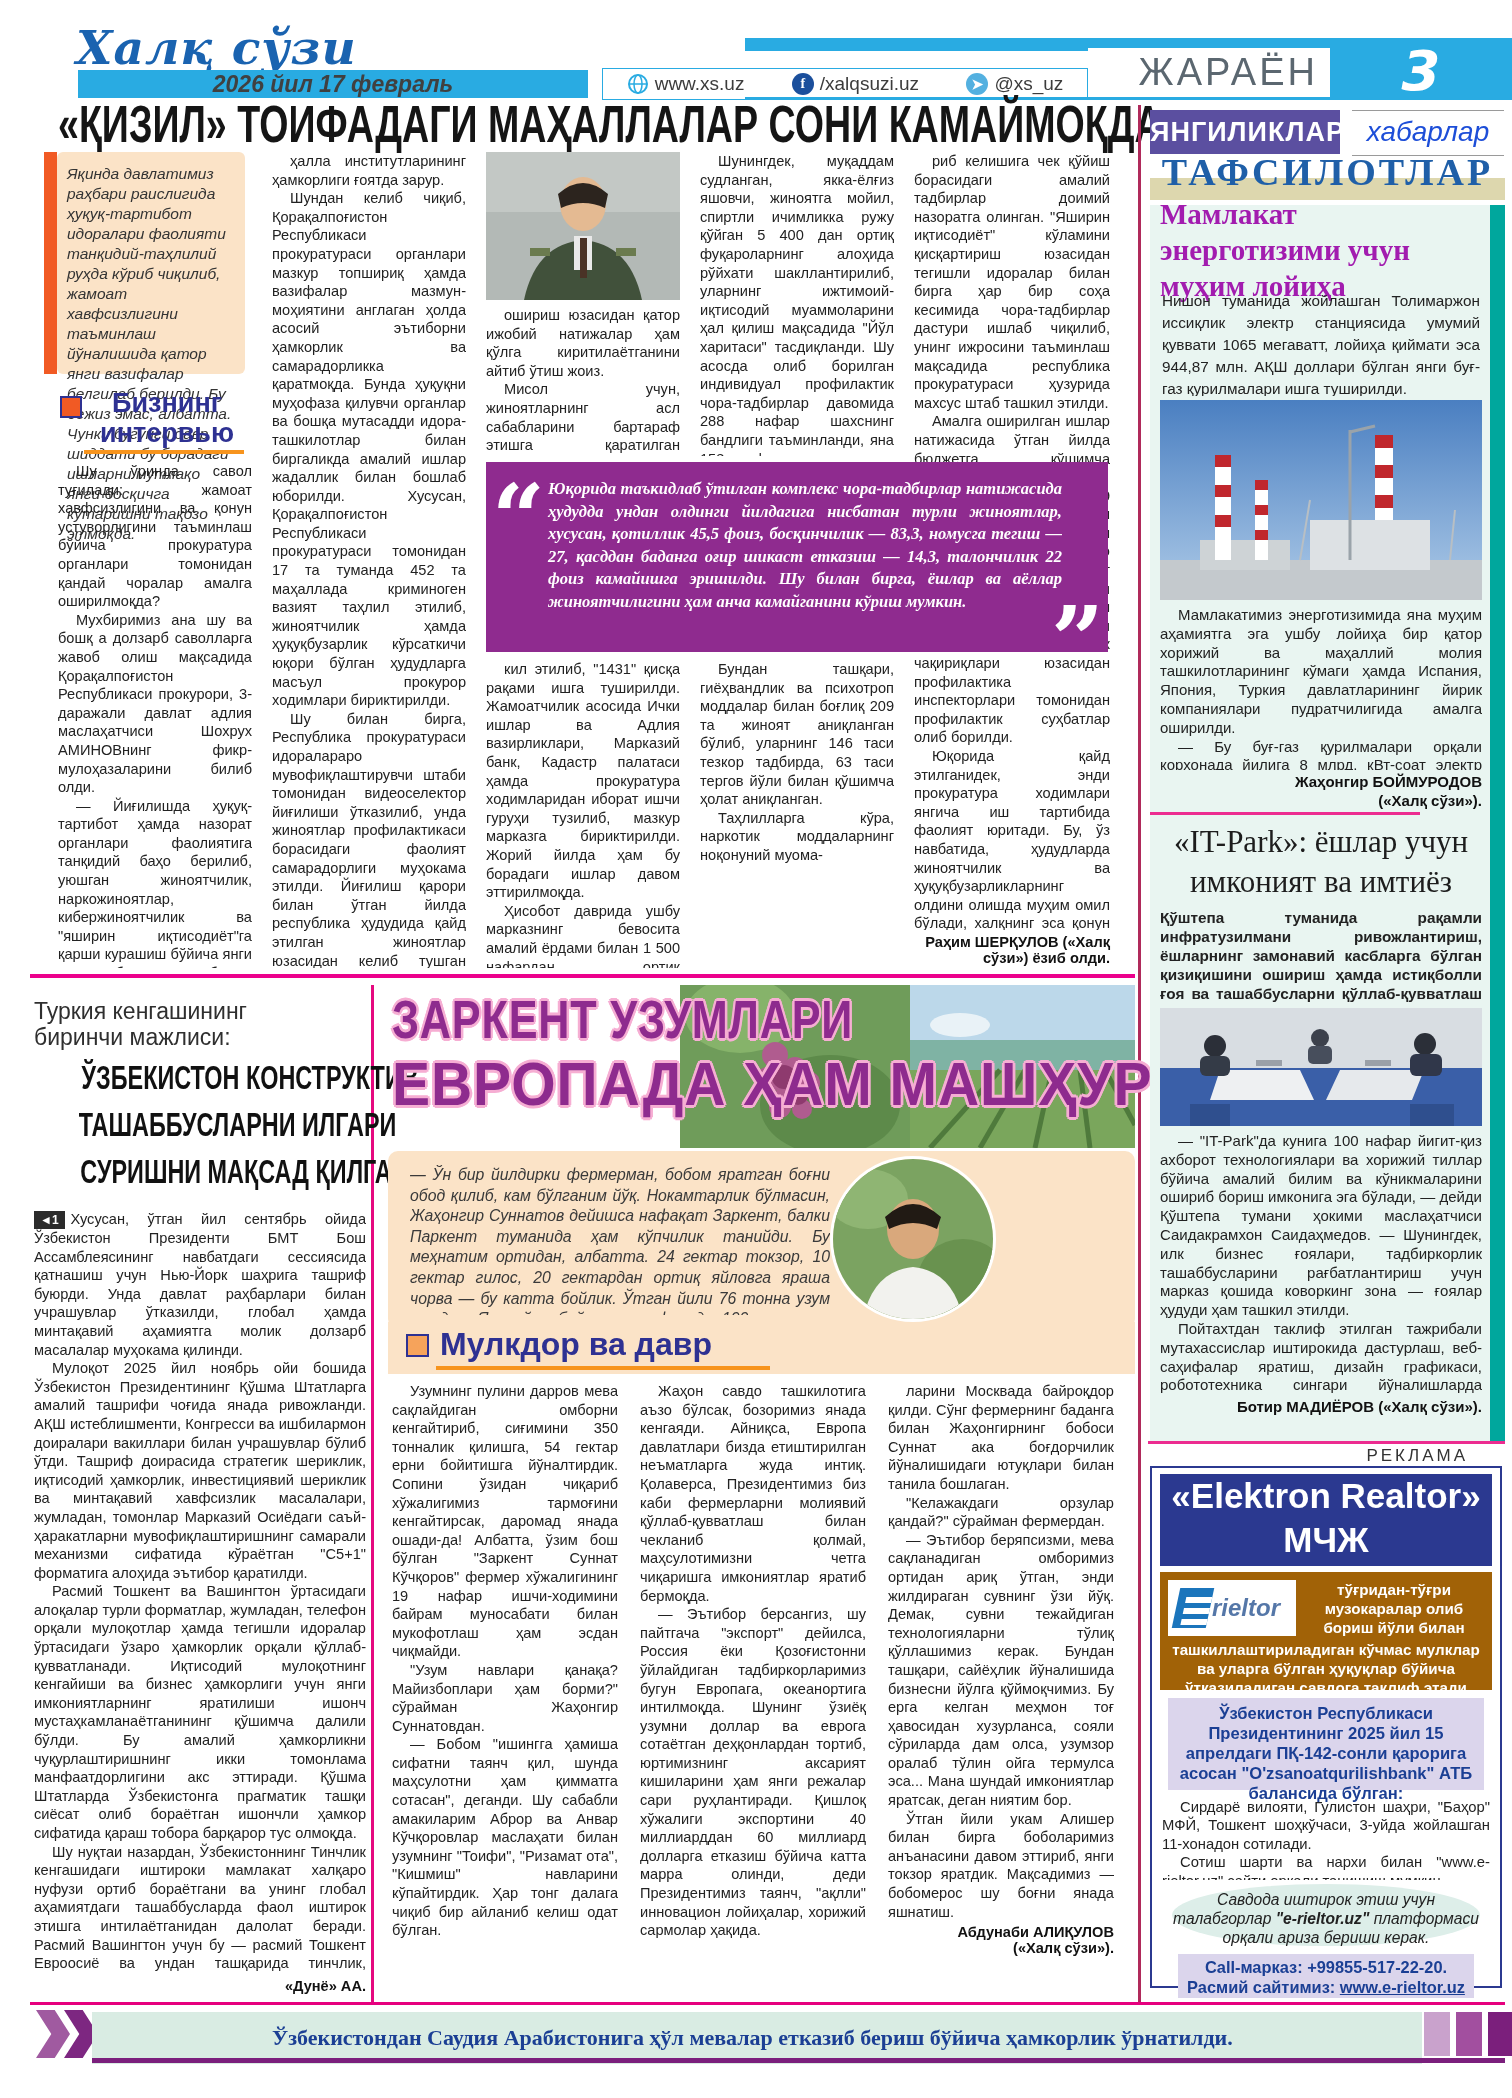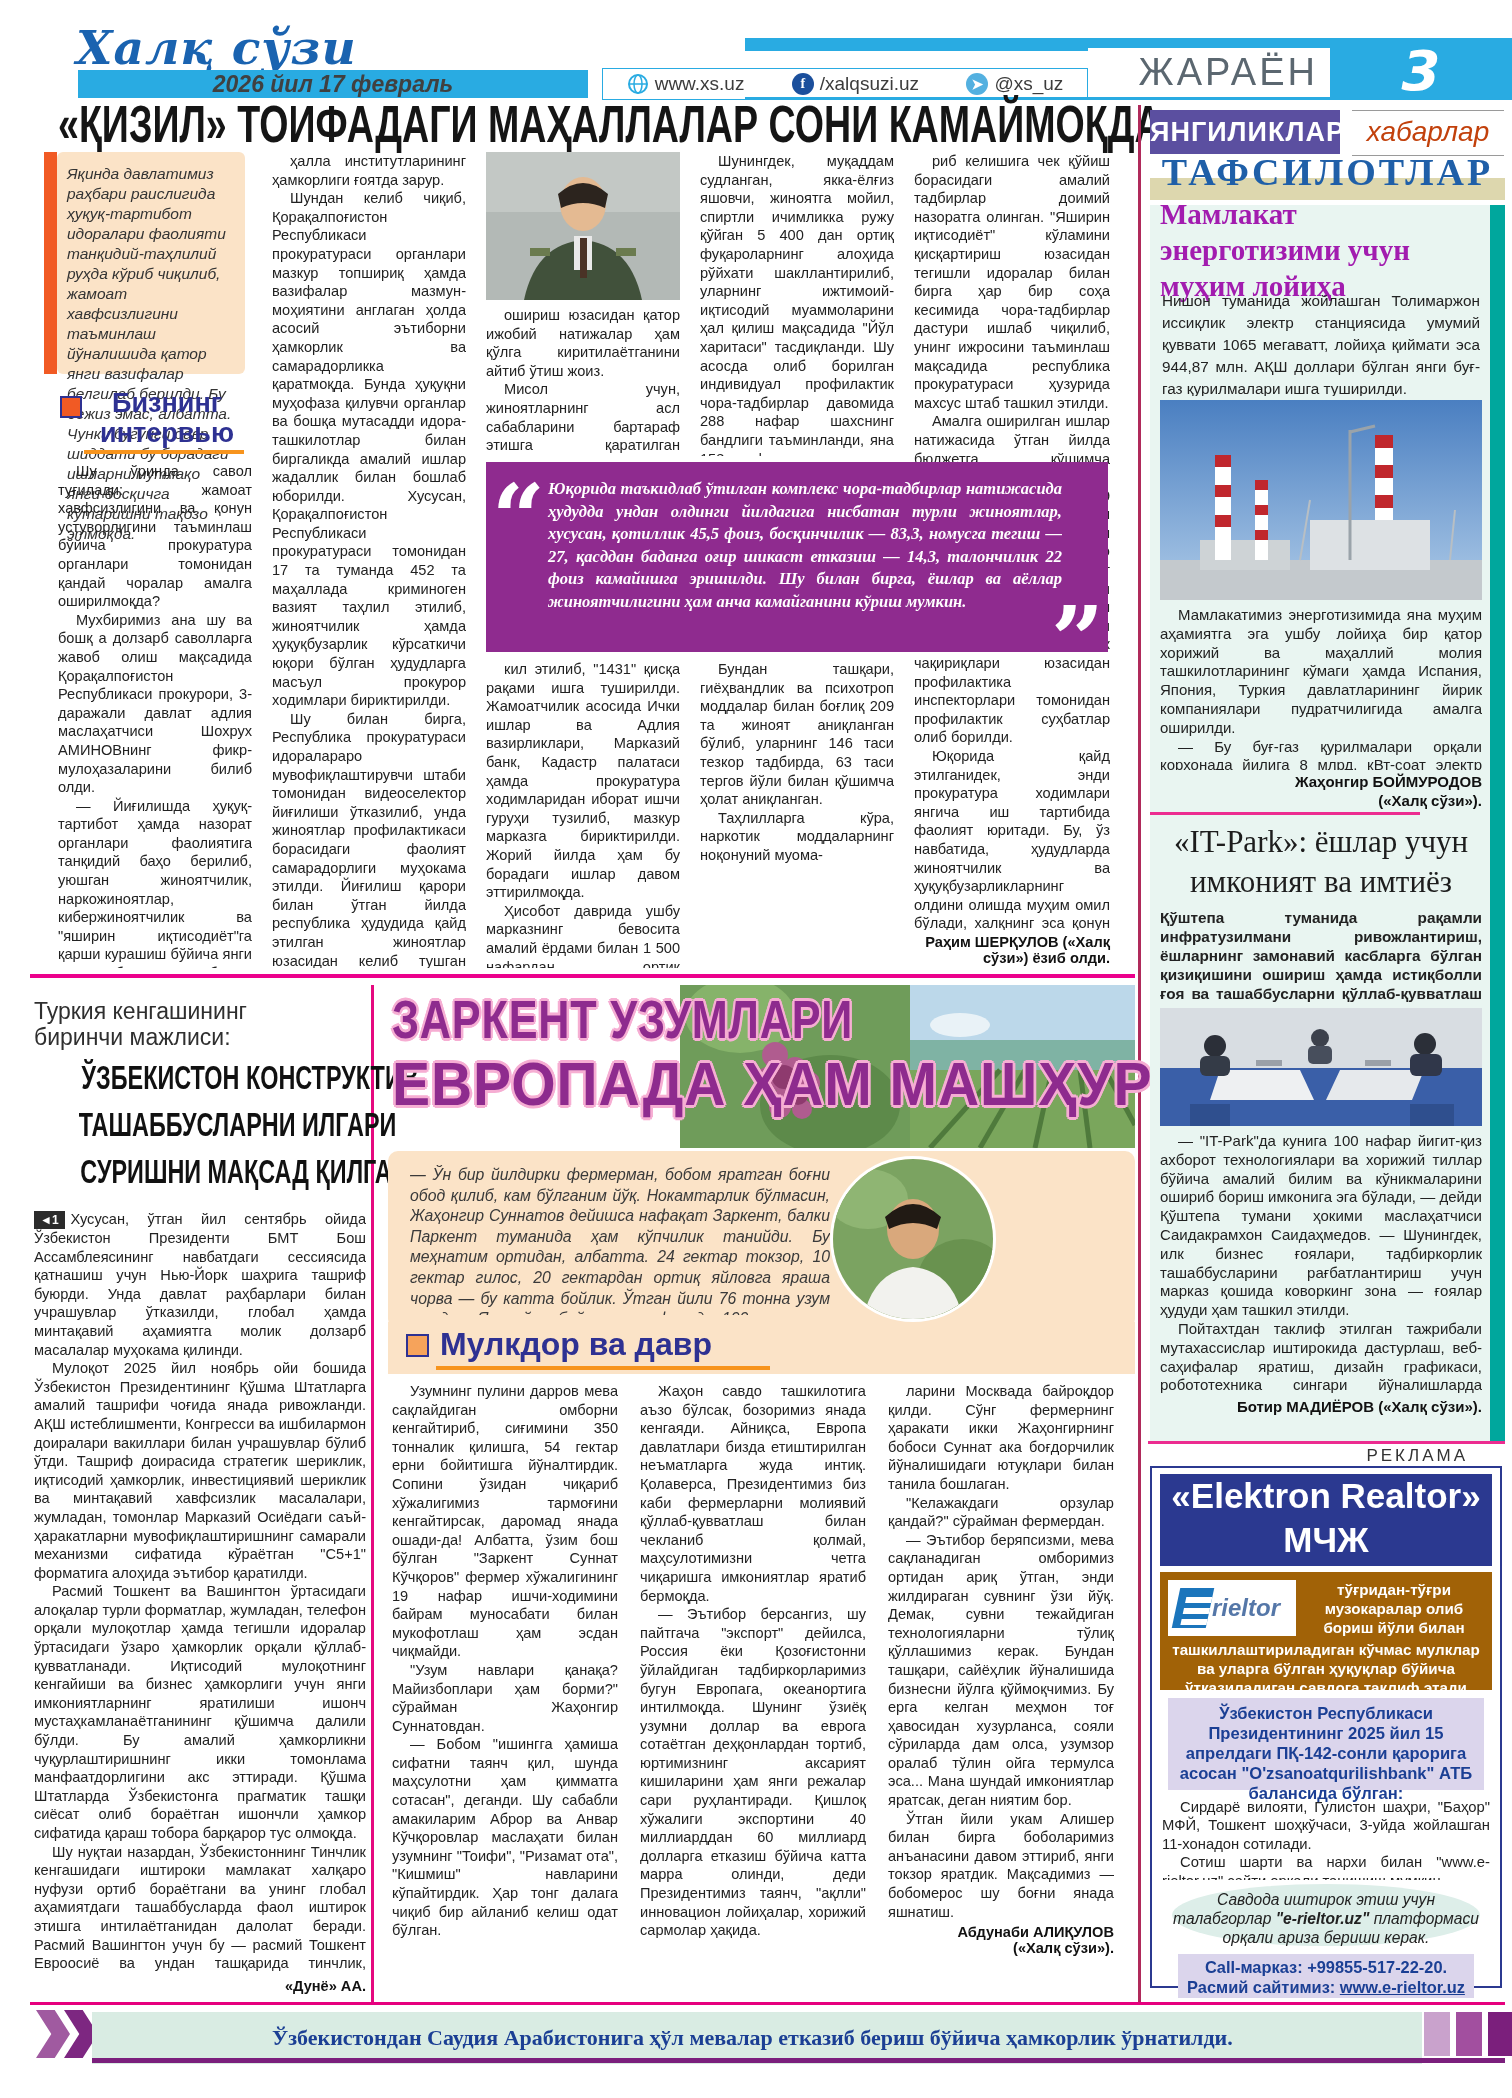--- a/index.html
+++ b/index.html
@@ -73,21 +73,21 @@
   #grape-strip{left:388px;top:1322px;width:747px;height:52px;background:#fbe3c7;}
   #gsq{left:406px;top:1334px;width:19px;height:19px;background:#f6a35b;border:2px solid #2e3192;}
   #glabel{left:440px;top:1326px;font-size:32px;font-weight:bold;color:#2e3192;}
   #gline{left:436px;top:1366px;width:334px;height:4px;background:#f7941d;}
   #g1{left:392px;top:1382px;width:226px;height:578px;}
   #g2{left:640px;top:1382px;width:226px;height:578px;}
   #g3{left:888px;top:1382px;width:226px;height:536px;}
   #grape-byline{left:888px;top:1924px;width:226px;text-align:right;font-weight:bold;font-size:14.6px;color:#111;background:#fff;}
   
   #news-box{left:1150px;top:110px;width:190px;height:44px;background:#5b4fa0;color:#fff;font-weight:bold;font-size:27px;text-align:center;line-height:44px;letter-spacing:1px;}
-  #news-sub{left:1352px;top:110px;width:152px;height:44px;border-top:1px solid #9a9a9a;border-bottom:1px solid #9a9a9a;text-align:center;font-style:italic;font-size:28px;line-height:42px;color:#c2410c;}
+  #news-sub{left:1352px;top:110px;width:152px;height:44px;border-top:1px solid #9a9a9a;border-bottom:1px solid #9a9a9a;text-align:center;font-style:italic;font-size:28px;line-height:42px;color:#1d4ed8;}
   #details-bar{left:1150px;top:178px;width:355px;height:22px;background:#ddd7ae;}
   #details-label{left:1150px;top:150px;width:355px;text-align:center;font-family:"Liberation Serif",serif;font-weight:bold;font-size:38px;color:#1f5fa8;letter-spacing:3px;}
   #mint{left:1150px;top:205px;width:340px;height:1238px;background:#e9f5f1;}
   #tealbar{left:1490px;top:205px;width:15px;height:1238px;background:#00a79d;}
   #en-title{left:1160px;top:196px;width:322px;font-family:"Liberation Serif",serif;font-weight:bold;font-size:29px;line-height:36px;color:#a21caf;}
   #en-lead{left:1162px;top:290px;width:318px;font-size:15.3px;line-height:22px;color:#222;text-align:justify;height:106px;overflow:hidden;}
   #en-photo{left:1160px;top:400px;width:322px;height:200px;}
   #en-body{left:1160px;top:606px;width:322px;height:164px;font-size:15px;line-height:18.8px;}
   #en-byline{left:1160px;top:772px;width:322px;text-align:right;font-weight:bold;font-size:15px;color:#111;line-height:19px;}
   #sb-div1{left:1150px;top:812px;width:270px;height:3px;background:#ec2c90;}
@@ -286,21 +286,21 @@
   <div class="abs txt" id="g1">
       <p>Узумнинг пулини дарров мева сақлайдиган омборни кенгайтириб, сиғимини 350 тонналик қилишга, 54 гектар ерни бойитишга йўналтирдик. Сопини ўзидан чиқариб хўжалигимиз тармоғини кенгайтирсак, даромад янада ошади-да! Албатта, ўзим бош бўлган "Заркент Суннат Кўчқоров" фермер хўжалигининг 19 нафар ишчи-ходимини байрам муносабати билан мукофотлаш ҳам эсдан чиқмайди.</p>
       <p>"Узум навлари қанақа? Майизбоплари ҳам борми?" сўрайман Жаҳонгир Суннатовдан.</p>
       <p>— Бобом "ишингга ҳамиша сифатни таянч қил, шунда маҳсулотни ҳам қимматга сотасан", деганди. Шу сабабли амакиларим Аброр ва Анвар Кўчқоровлар маслаҳати билан узумнинг "Тоифи", "Ризамат ота", "Кишмиш" навларини кўпайтирдик. Ҳар тонг далага чиқиб бир айланиб келиш одат бўлган.</p>
     </div>
   <div class="abs txt" id="g2">
       <p>Жаҳон савдо ташкилотига аъзо бўлсак, бозоримиз янада кенгаяди. Айниқса, Европа давлатлари бизда етиштирилган неъматларга жуда интиқ. Қолаверса, Президентимиз биз каби фермерларни молиявий қўллаб-қувватлаш билан чекланиб қолмай, маҳсулотимизни четга чиқаришга имкониятлар яратиб бермоқда.</p>
       <p>— Эътибор берсангиз, шу пайтгача "экспорт" дейилса, Россия ёки Қозоғистонни ўйлайдиган тадбиркорларимиз бугун Европага, океанортига интилмоқда. Шунинг ўзиёқ узумни доллар ва еврога сотаётган деҳқонлардан тортиб, юртимизнинг аксарият кишиларини ҳам янги режалар сари руҳлантиради. Қишлоқ хўжалиги экспортини 40 миллиарддан 60 миллиард долларга етказиш бўйича катта марра олинди, деди Президентимиз таянч, "ақлли" инновацион лойиҳалар, хорижий сармолар ҳақида.</p>
     </div>
   <div class="abs txt" id="g3">
-      <p>ларини Москвада байроқдор қилди. Сўнг фермернинг ҳаракати икки Жаҳонгирнинг бобоси Суннат ака боғдорчилик йўналишидаги ютуқлари билан танила бошлаган.</p>
+      <p>ларини Москвада байроқдор қилди. Сўнг фермернинг баданга билан Жаҳонгирнинг бобоси Суннат ака боғдорчилик йўналишидаги ютуқлари билан танила бошлаган.</p>
       <p>"Келажакдаги орзулар қандай?" сўрайман фермердан.</p>
       <p>— Эътибор беряпсизми, мева сақланадиган омборимиз ортидан ариқ ўтган, энди жилдираган сувнинг ўзи йўқ. Демак, сувни тежайдиган технологияларни тўлиқ қўллашимиз керак. Бундан ташқари, сайёҳлик йўналишида бизнесни йўлга қўймоқчимиз. Бу ерга келган меҳмон тоғ ҳавосидан хузурланса, сояли сўриларда дам олса, узумзор оралаб тўлин ойга термулса эса... Мана шундай имкониятлар яратсак, деган ниятим бор.</p>
       <p>Ўтган йили укам Алишер билан бирга боболаримиз анъанасини давом эттириб, янги токзор яратдик. Мақсадимиз — бобомерос шу боғни янада яшнатиш.</p>
     </div>
   <div class="abs" id="grape-byline"><span>Абдунаби АЛИҚУЛОВ</span><br><span>(«Халқ сўзи»).</span></div>
 
   <div class="abs" id="news-box">ЯНГИЛИКЛАР</div>
   <div class="abs" id="news-sub">хабарлар</div>
   <div class="abs" id="details-bar"></div>
   <div class="abs" id="details-label">ТАФСИЛОТЛАР</div>

